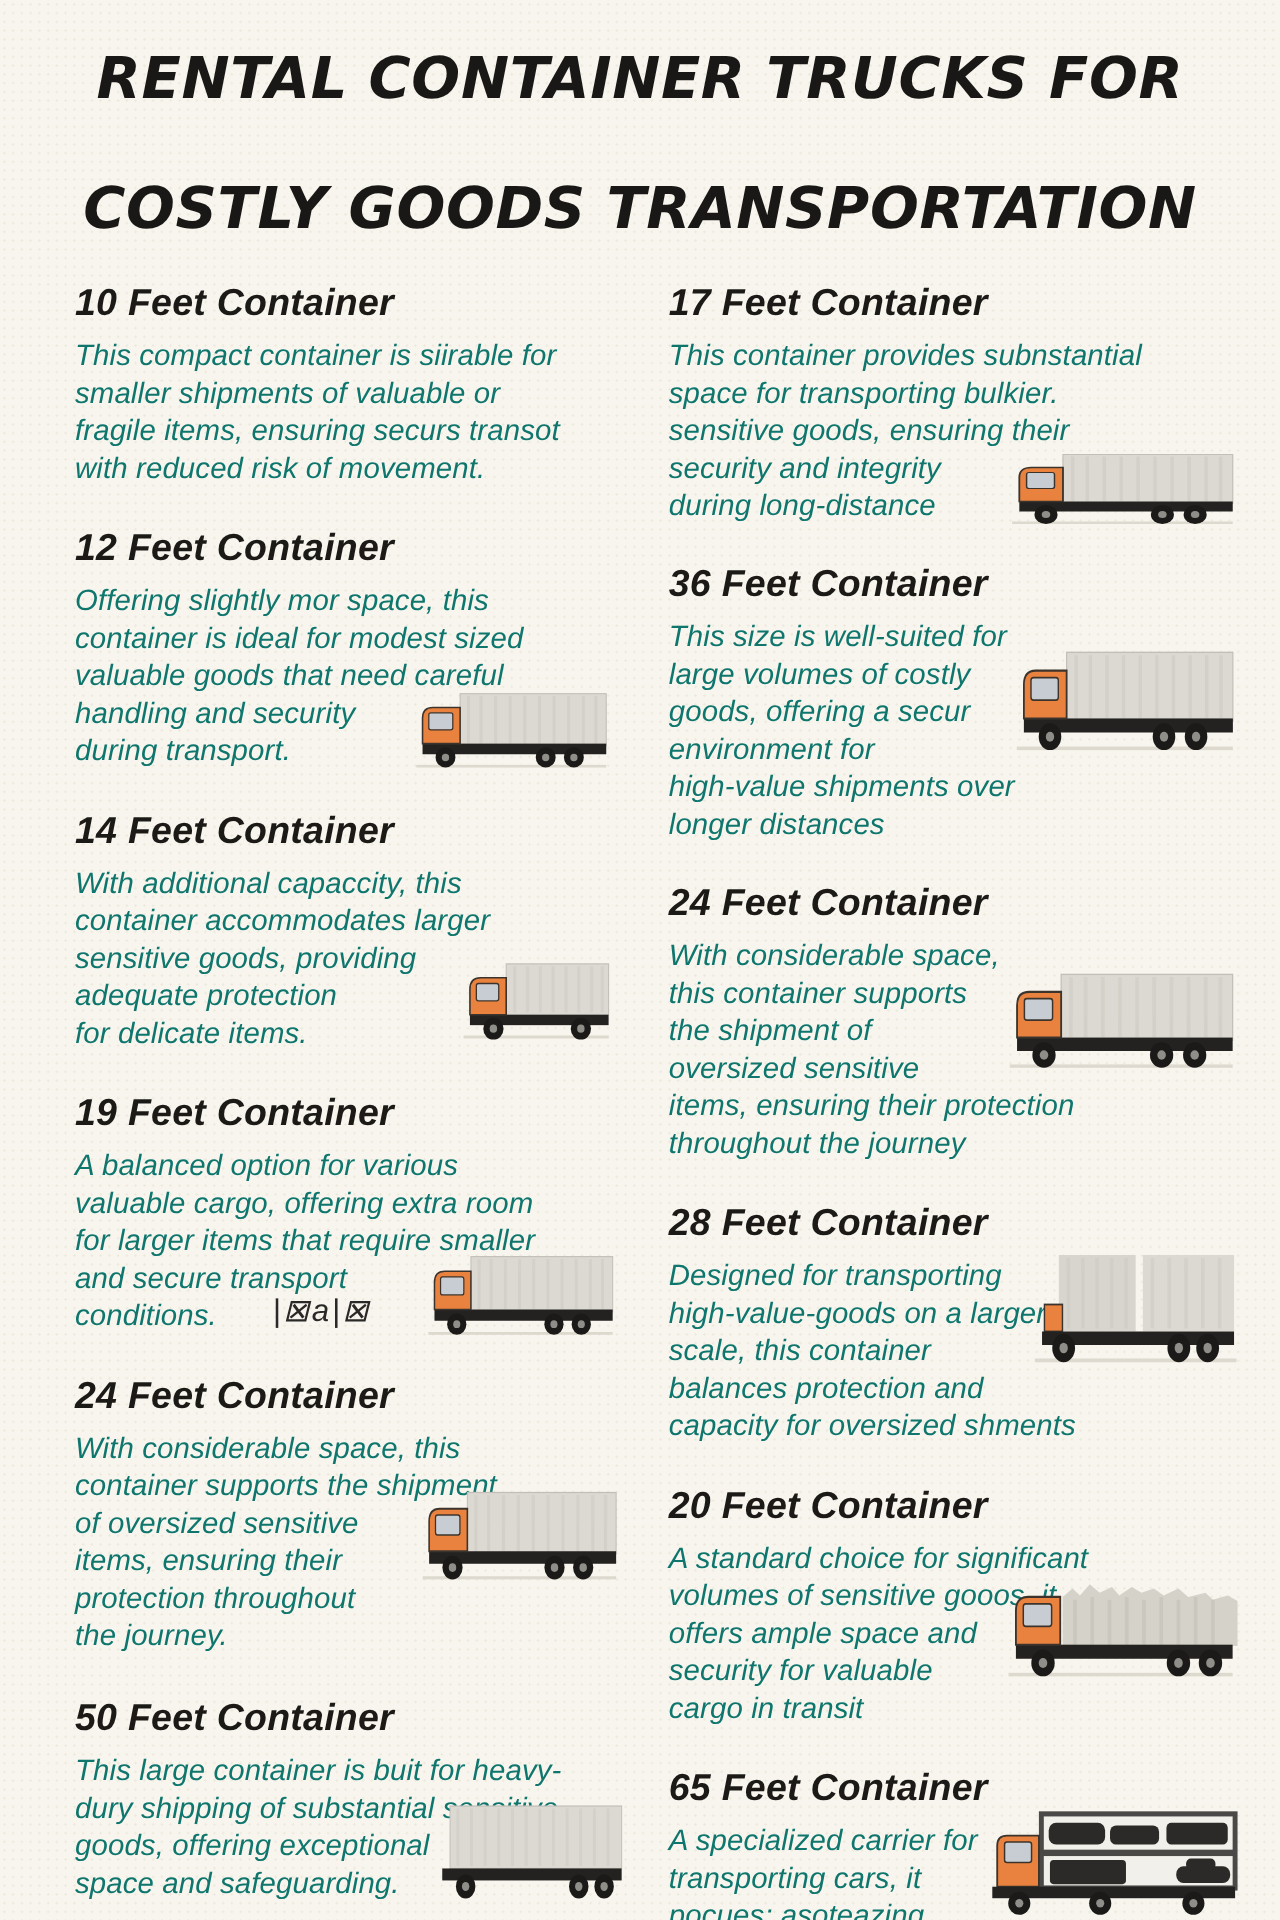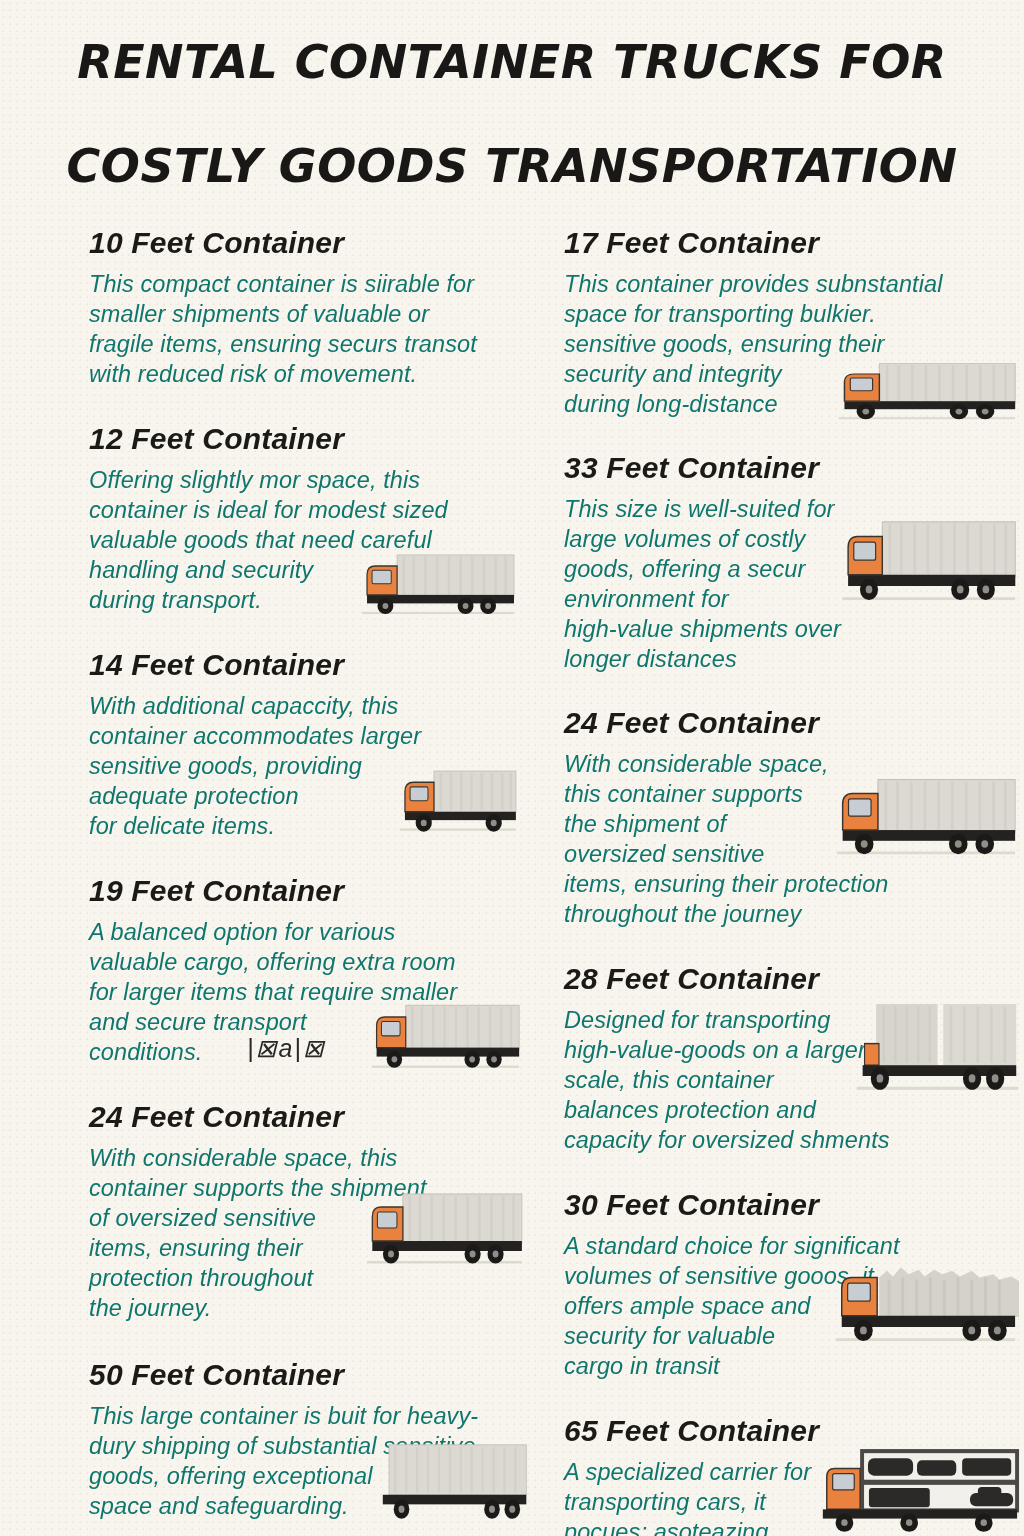--- a/index.html
+++ b/index.html
@@ -21,21 +21,21 @@
     line-height:52px;
     letter-spacing:.5px;
     color:#191816;
   }
   .cols{
     display:grid;
     grid-template-columns:460px 460px;
     column-gap:15px;
     padding:34px 0 0 60px;
   }
-  .item{position:relative;margin-left:29px;}
+  .item{position:relative;}
   .item h2{
     margin:0 0 10px 0;
     font-size:30px;
     line-height:33px;
     font-weight:bold;
     color:#1b1a17;
     letter-spacing:.2px;
   }
   .item p{
     margin:0;
@@ -254,21 +254,21 @@
 security and integrity
 during long-distance</p>
         <div class="truck" style="left:263px;top:132px;width:194px;height:64px">
           <svg viewBox="0 0 200 80" preserveAspectRatio="none">
               <use href="#truck-box"></use>
             </svg>
         </div>
       </section>
 
       <section class="item" style="height:255px">
-        <h2>33 Feet Container</h2>
+        <h2>36 Feet Container</h2>
         <p>This size is well-suited for
 large volumes of costly
 goods, offering a secur
 environment for
 high-value shipments over
 longer distances</p>
         <div class="truck" style="left:267px;top:63px;width:190px;height:90px">
           <svg viewBox="0 0 200 80" preserveAspectRatio="none">
               <use href="#truck-box"></use>
             </svg>
@@ -298,21 +298,21 @@
 balances protection and
 capacity for oversized shments</p>
         <div class="truck" style="left:266px;top:36px;width:192px;height:96px">
           <svg viewBox="0 0 200 80" preserveAspectRatio="none">
               <use href="#truck-double"></use>
             </svg>
         </div>
       </section>
 
       <section class="item" style="height:226px">
-        <h2>30 Feet Container</h2>
+        <h2>20 Feet Container</h2>
         <p>A standard choice for significant
 volumes of sensitive gooos. it
 offers ample space and
 security for valuable
 cargo in transit</p>
         <div class="truck" style="left:260px;top:67px;width:197px;height:90px">
           <svg viewBox="0 0 200 80" preserveAspectRatio="none">
               <use href="#truck-flat"></use>
             </svg>
         </div>

